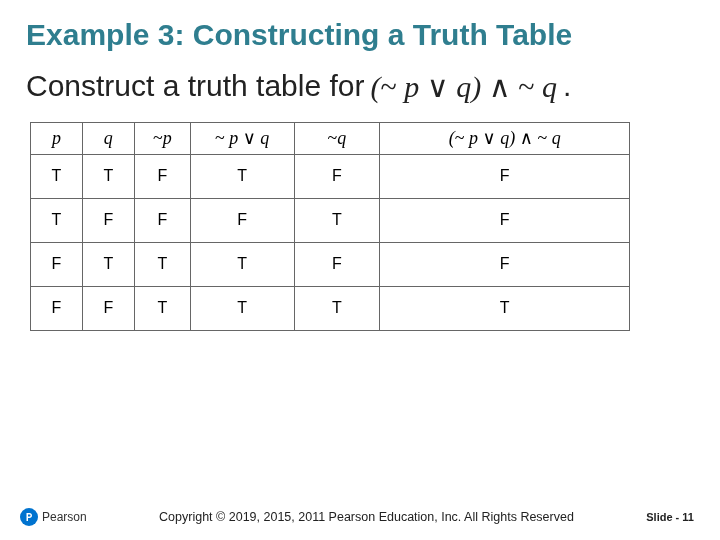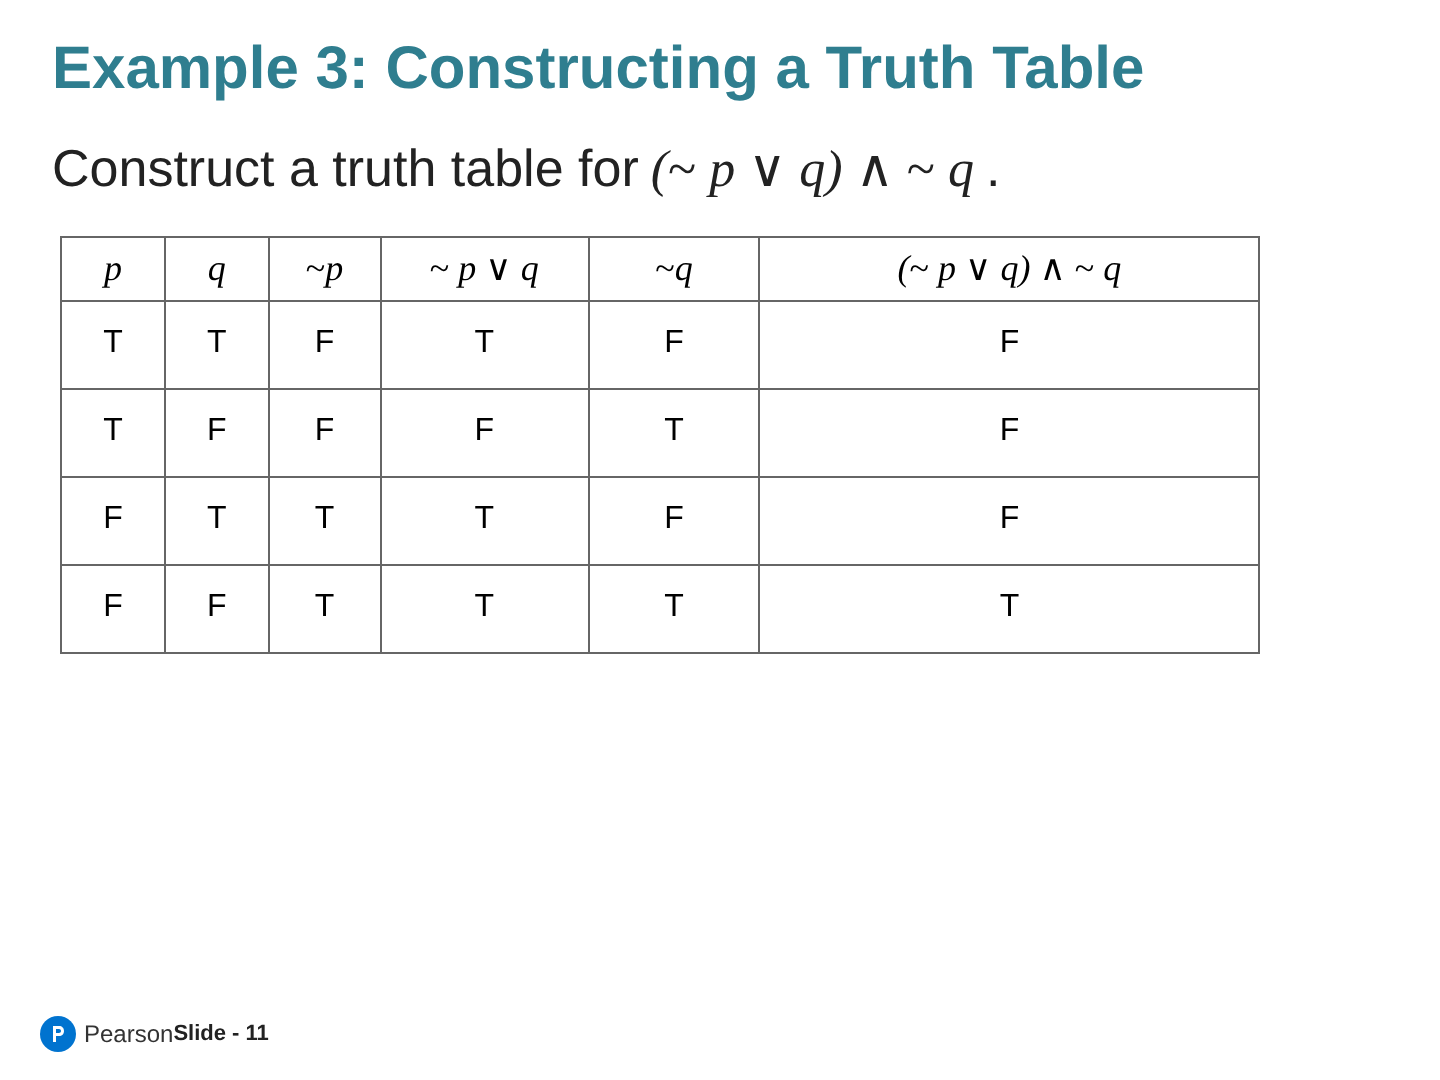--- a/index.html
+++ b/index.html
@@ -10,21 +10,21 @@
     display: flex; flex-direction: column;
   }
   .title {
     color: #2f7e8f;
     font-size: 30px;
     font-weight: bold;
     line-height: 1.15;
     margin-bottom: 16px;
   }
   .prompt {
-    font-size: 26px;
+    font-size: 30px;
     color: #222;
     margin-bottom: 14px;
     display: flex;
     align-items: flex-start;
     gap: 6px;
   }
   .expr { font-family: "Times New Roman", serif; font-style: italic; }
   .expr .op { font-style: normal; }
   .expr .tilde { font-style: normal; }
   .period { font-style: normal; }
@@ -153,19 +153,20 @@
 
   <div class="footer">
     <div class="logo">
       <span class="logo-mark">
         <svg viewBox="0 0 24 24">
             <path fill="#fff" d="M7 4h6c3 0 5 2 5 5s-2 5-5 5h-3v6H7V4zm3 3v4h3c1.2 0 2-.8 2-2s-.8-2-2-2h-3z"></path>
           </svg>
       </span>
       <span class="logo-text">Pearson</span>
     </div>
+    <div class="copyright">Copyright © 2019, 2015, 2011 Pearson Education, Inc. All Rights Reserved</div>
     <div class="slidenum">
       <span>Slide -</span>
       <span>11</span>
     </div>
   </div>
 
 </div>
 
 </body></html>

